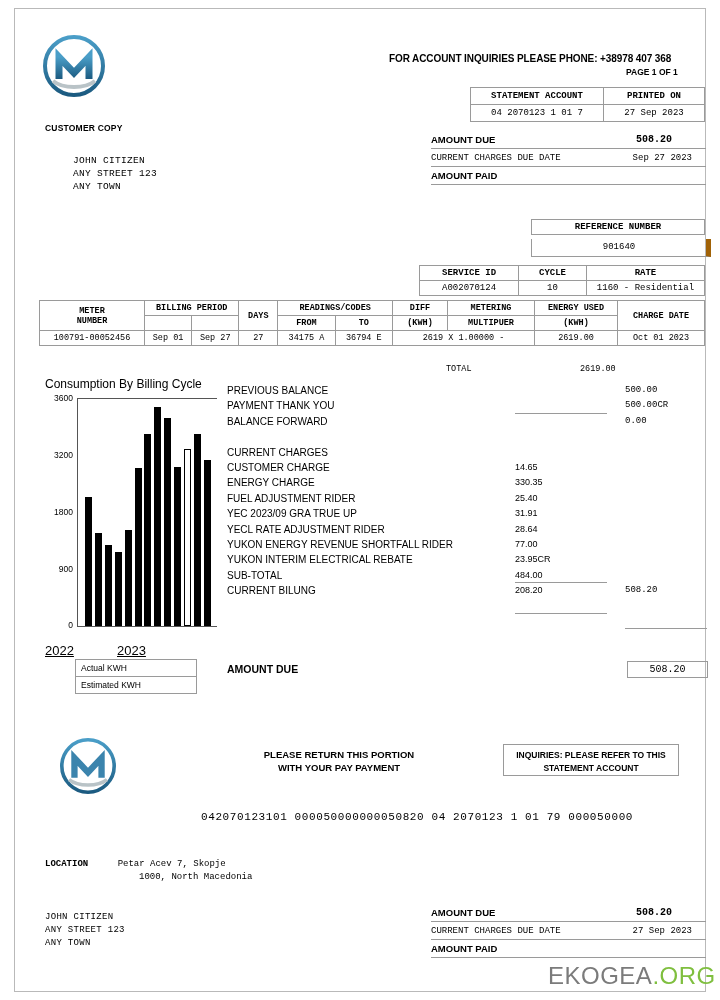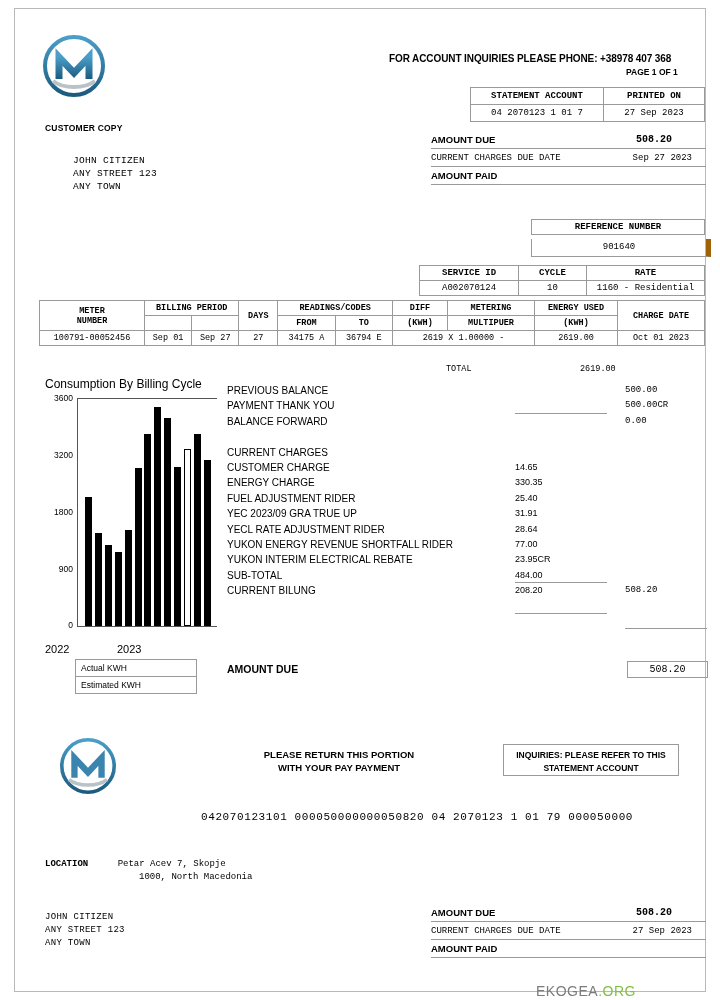--- a/index.html
+++ b/index.html
@@ -102,21 +102,21 @@
     position:absolute; left:32px; top:9px; width:140px; height:229px;
     border:1px solid #555; border-right:none; background:#fff;
     box-sizing:border-box;
   }
   .bars { position:absolute; left:0; bottom:0; width:100%; height:100%;
           display:flex; align-items:flex-end; justify-content:space-between;
           padding:0 6px 0 7px; box-sizing:border-box; }
   .bar { width:7px; background:#000; }
   .bar.est { background:#fff; border:1px solid #000; box-sizing:border-box; }
   .ylab { position:absolute; left:0; font-size:8.5px; text-align:right; width:28px; }
-  .xlab { position:absolute; font-size:11px; }
+  .xlab { position:absolute; font-size:13px;text-decoration:underline; }
   .legend { position:absolute; left:60px; top:650px; width:120px; border:1px solid #9a9a9a; }
   .legend div { font-size:8.5px; font-weight:normal; padding:3px 5px; }
   .legend div:first-child { border-bottom:1px solid #9a9a9a; }
 
   
   .charges { position:absolute; left:212px; top:376px; width:480px; font-size:10px; }
   .chg-row { position:relative; height:15.4px; }
   .chg-lbl { position:absolute; left:0; top:0; font-family:"Liberation Sans", sans-serif; }
   .chg-v1  { position:absolute; left:288px; top:0; font-family:Liberation Sans, sans-serif; font-size:9px; }
   .chg-v2  { position:absolute; left:398px; top:0; font-family:"Liberation Mono", monospace; font-size:9px; }
@@ -137,21 +137,21 @@
              font-weight:bold; line-height:13px; padding-top:4px; box-sizing:border-box; }
   .ocr { position:absolute; left:186px; top:802px; font-family:"Liberation Mono", monospace;
          font-size:11px; letter-spacing:.6px; }
   .location { position:absolute; left:30px; top:849px; font-family:"Liberation Mono", monospace;
               font-size:9px; line-height:13px; }
   .location .loc-lbl { font-weight:bold; }
   .addr2 { position:absolute; left:30px; top:902px; font-family:"Liberation Mono", monospace;
            font-size:9px; line-height:13px; letter-spacing:.3px; }
   .amt-block2 { position:absolute; left:416px; top:895px; width:275px; }
 
-  .watermark { position:absolute; left:536px; top:962px; font-size:14px; letter-spacing:.5px;margin-top:21px; }
+  .watermark { position:absolute; left:548px; top:962px; font-size:24px; letter-spacing:.5px; }
   .wm-eko { color:#7b7b7b; }
   .wm-org { color:#7fbf3f; }
 </style>
 </head>
 <body>
 
 <div class="page">
 
   <div class="logo" style="left:28px; top:26px;">
     <svg width="62" height="62" viewBox="0 0 62 62">

